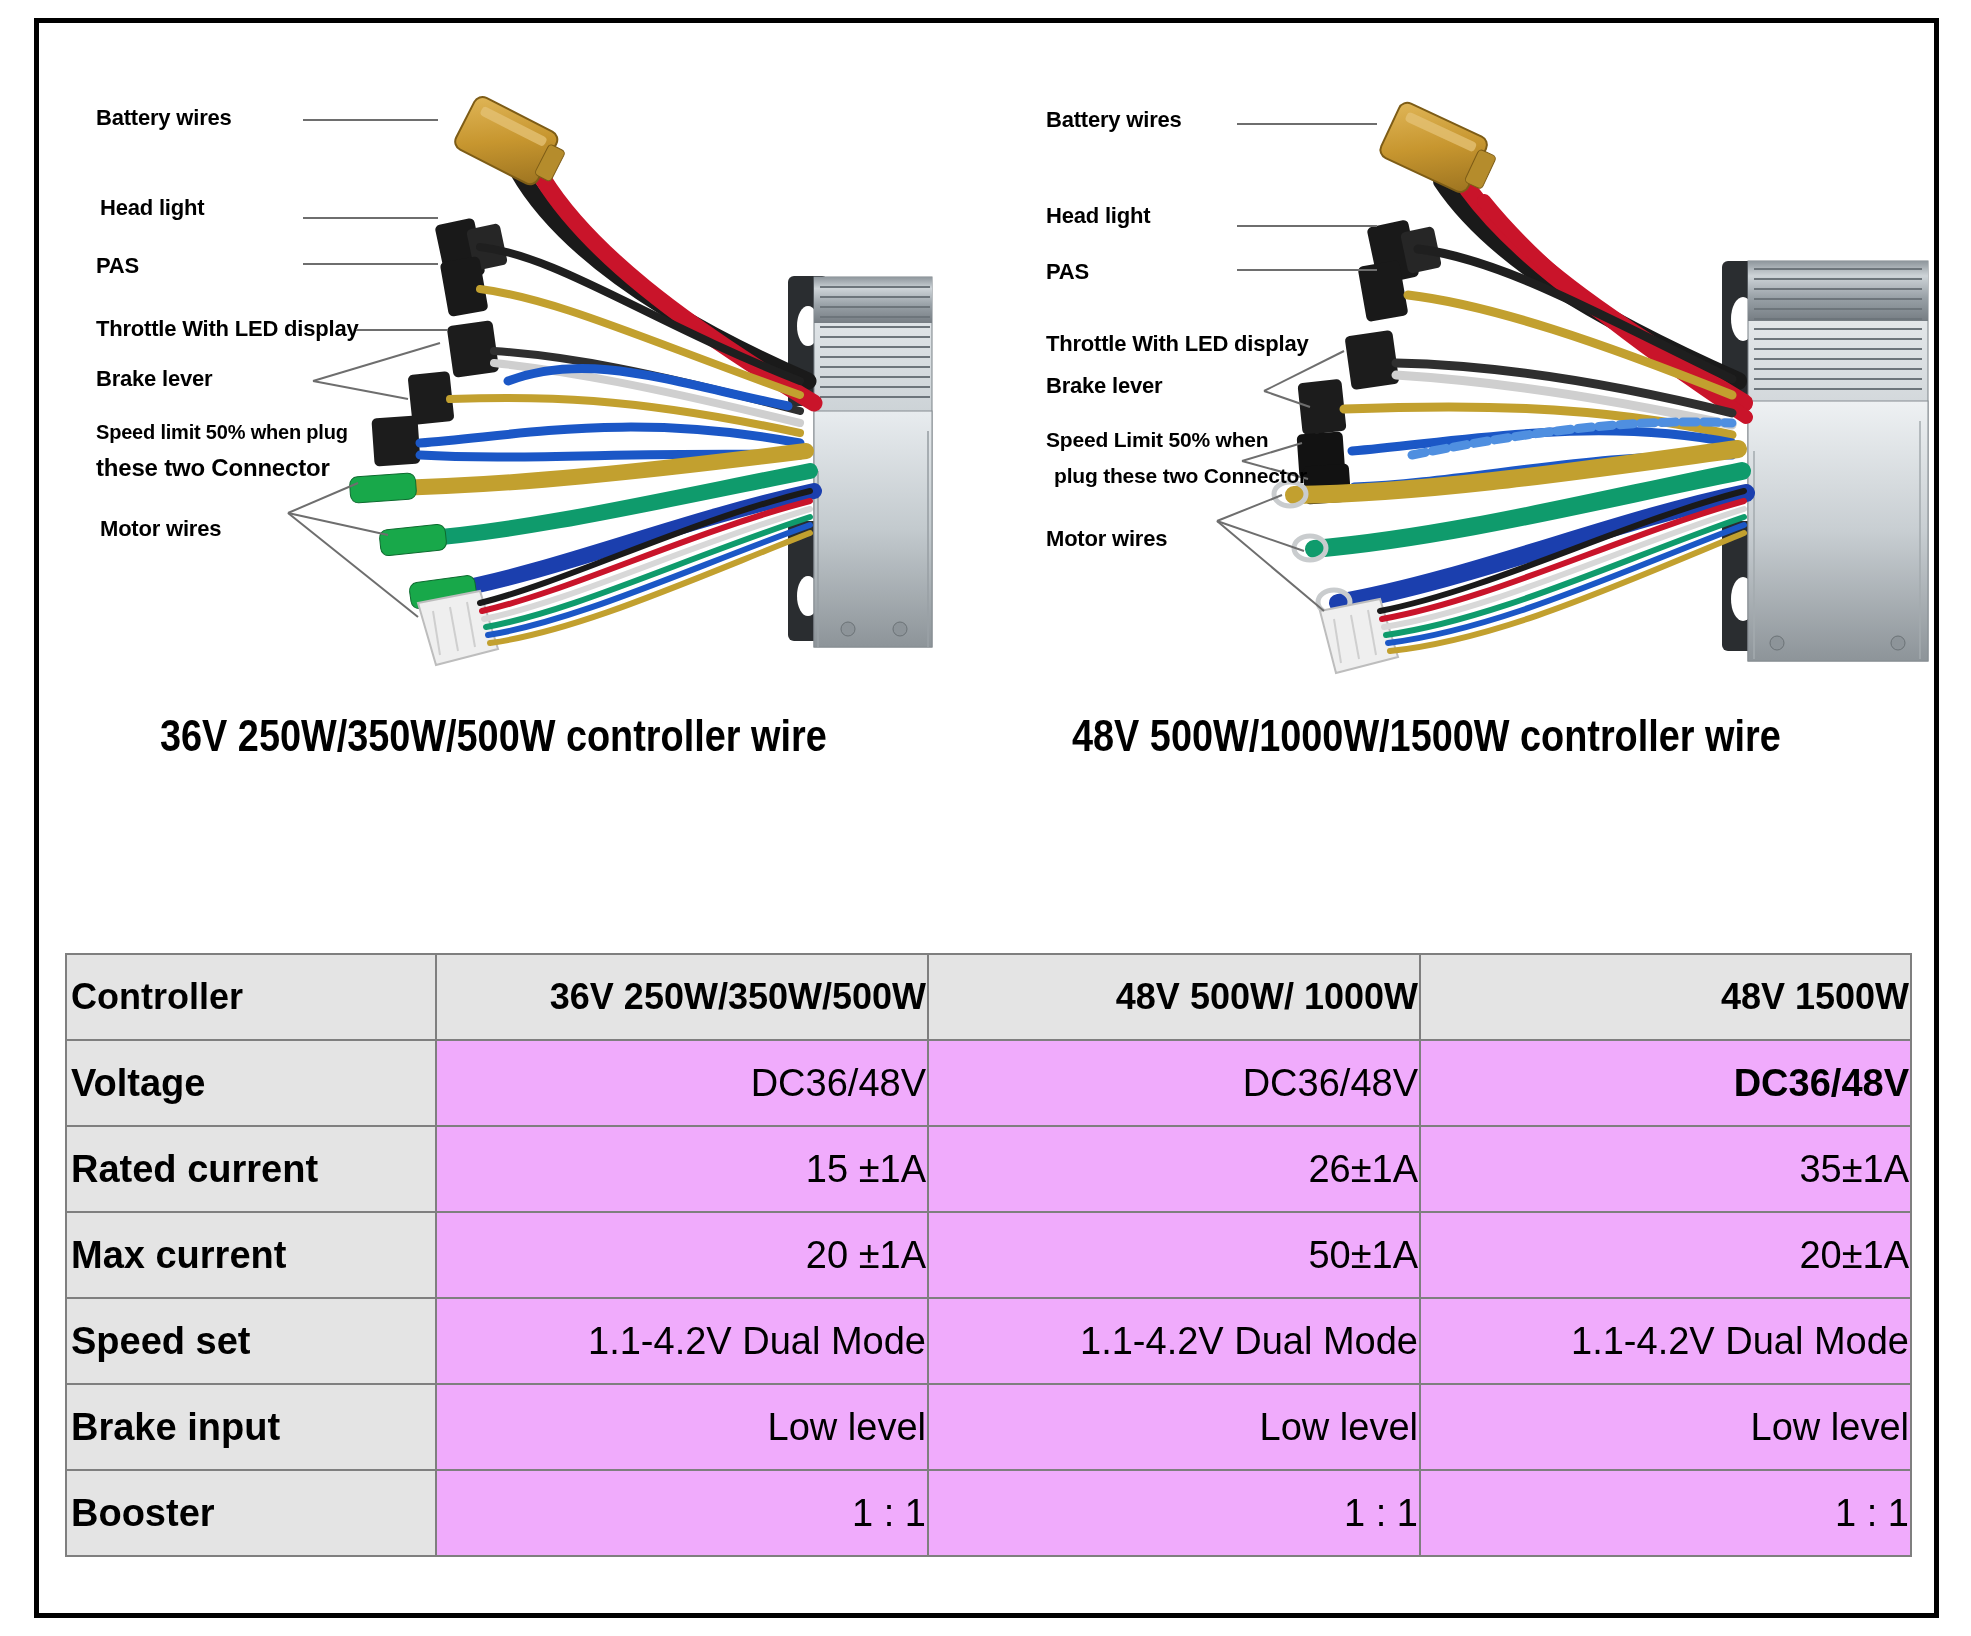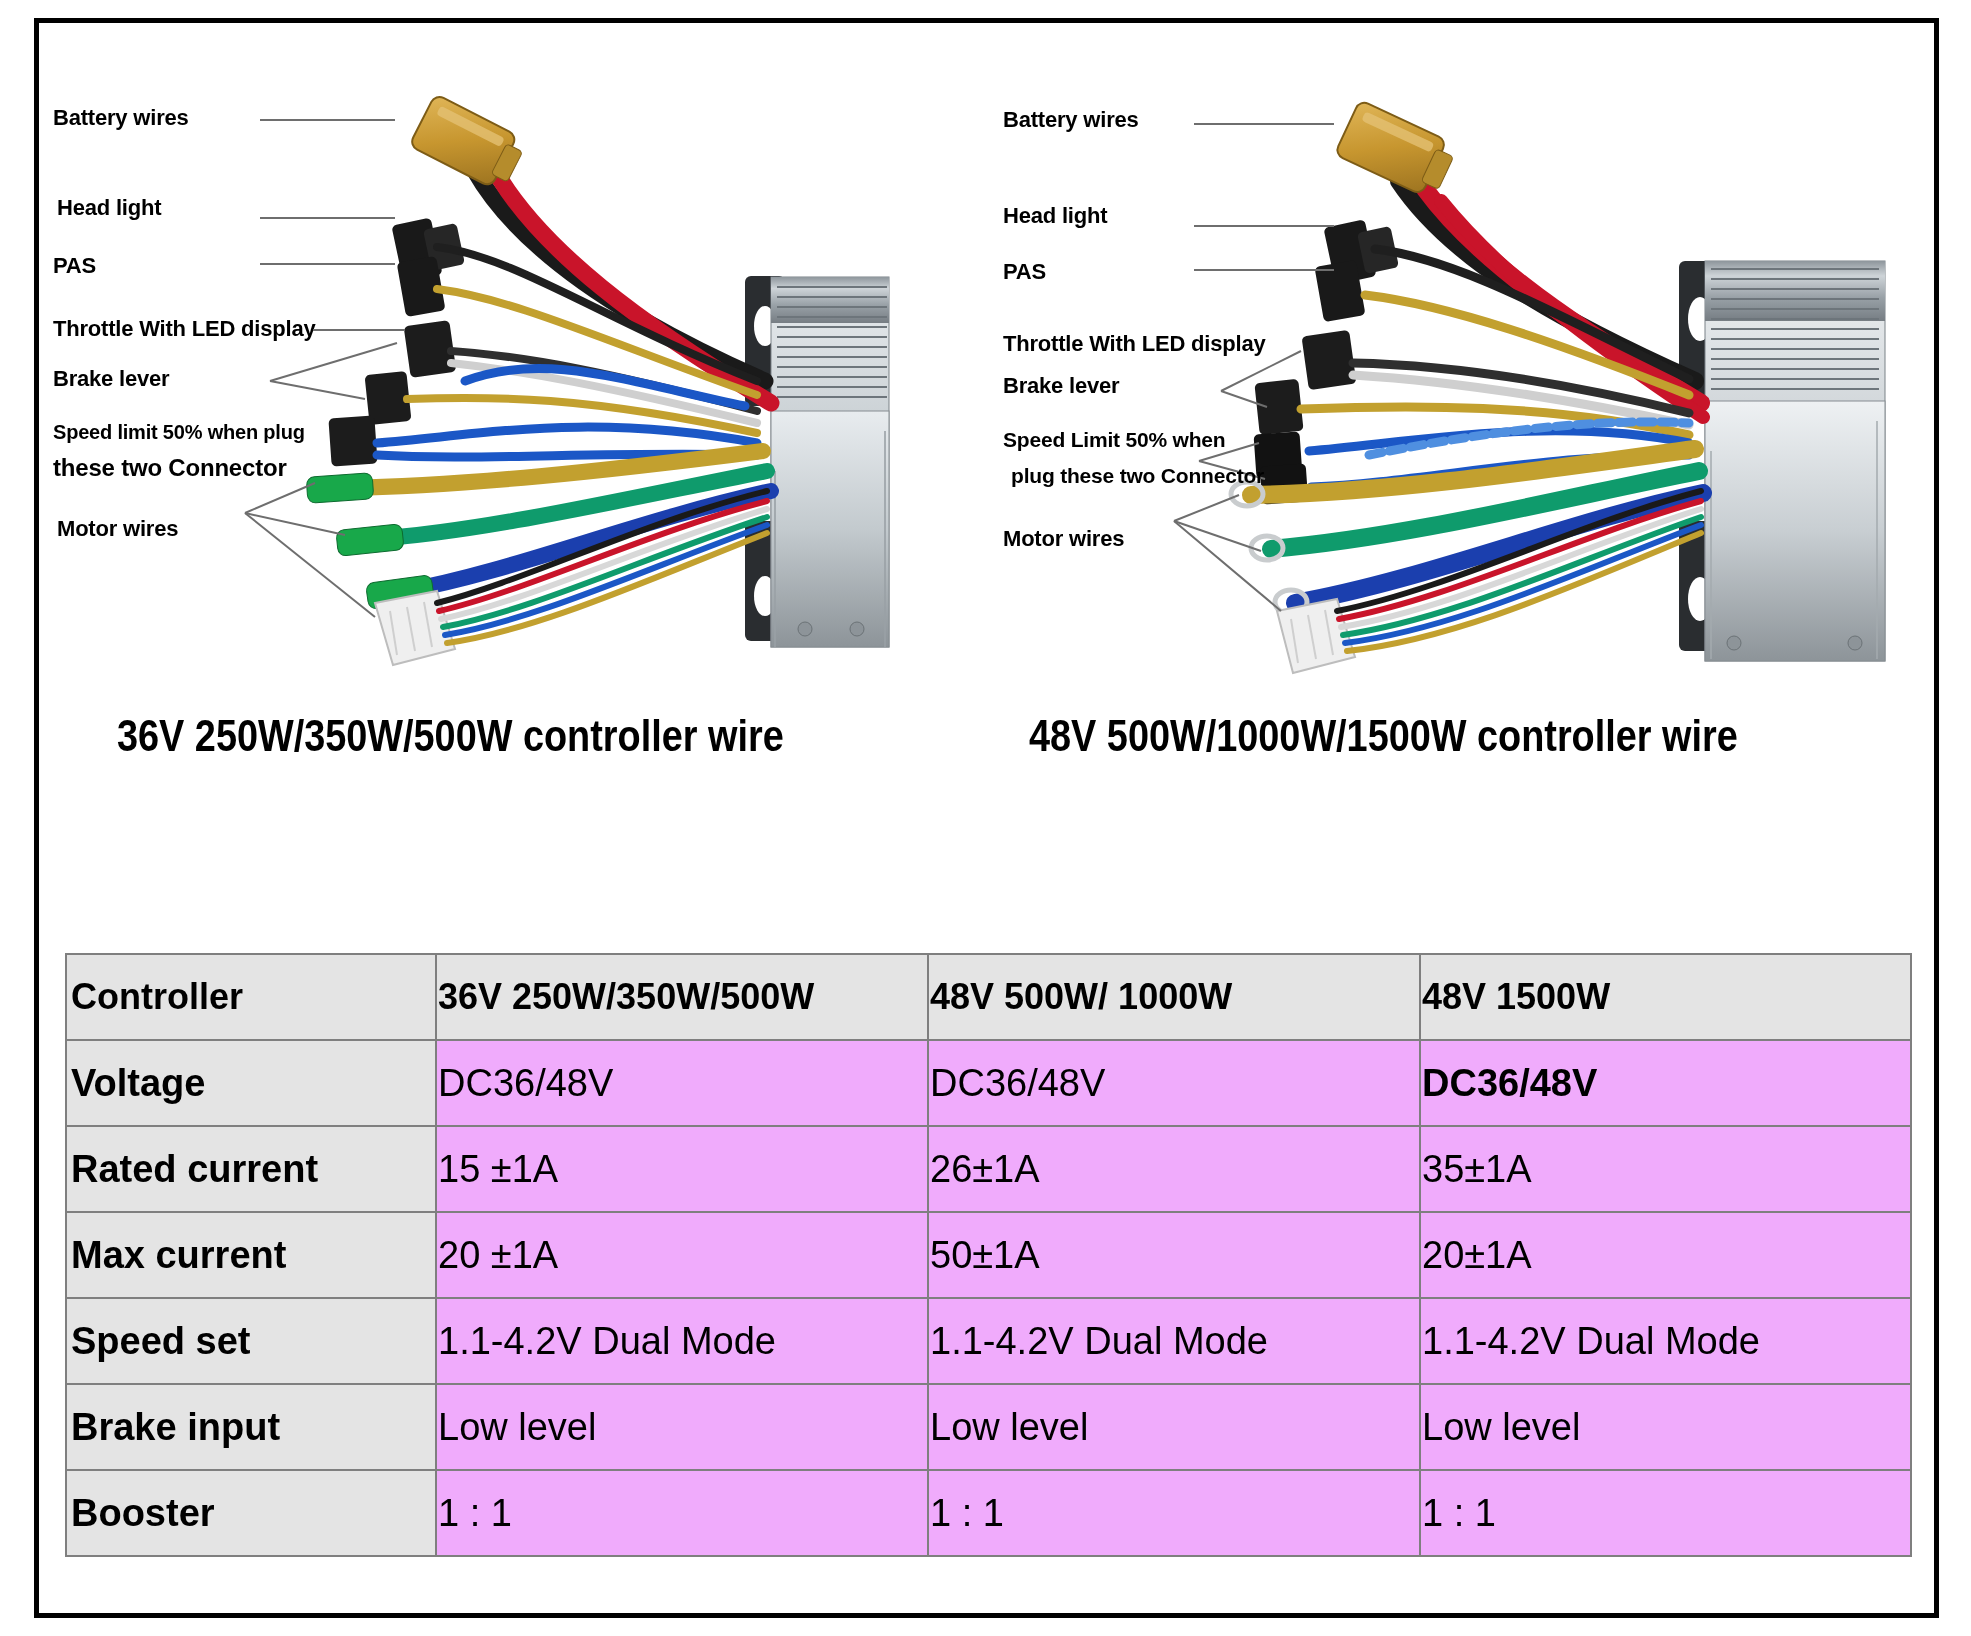--- a/index.html
+++ b/index.html
@@ -7,21 +7,21 @@
   #page{
     position:relative;width:1971px;height:1636px;background:#ffffff;
     box-sizing:border-box;overflow:hidden;
   }
   .outer-frame{
     position:absolute;left:34px;top:18px;width:1905px;height:1600px;
     border:5px solid #000;box-sizing:border-box;background:#fff;
   }
 
   
-  .panel{position:absolute;top:28px;height:790px;}
+  .panel{position:absolute;top:28px;height:790px;margin-left:43px;}
   .panel.left{left:6px;width:940px;}
   .panel.right{left:950px;width:940px;}
 
   .lbl{
     position:absolute;font-weight:bold;color:#000;
     font-family:"Liberation Sans",sans-serif;white-space:nowrap;
     letter-spacing:-0.2px;
   }
   .lead{position:absolute;height:0;border-top:2px solid #6e6e6e;}
 
@@ -37,21 +37,21 @@
 
   
   .tablewrap{
     position:absolute;left:26px;top:930px;width:1845px;
   }
   table.spec{
     border-collapse:collapse;width:1845px;table-layout:fixed;
     font-family:"Liberation Sans Narrow","Liberation Sans",sans-serif;
   }
   table.spec td{
-    border:2px solid #7f7f7f;height:82px;text-align:left;
+    border:2px solid #7f7f7f;height:82px;text-align:right;
     vertical-align:middle;color:#000;
   }
   table.spec td.rowhead{
     background:#e4e4e4;text-align:left;padding-left:4px;
     font-weight:bold;font-size:38px;width:370px;
   }
   table.spec tr.head td{
     background:#e4e4e4;font-weight:bold;font-size:36px;
   }
   table.spec td.val{background:#f0abfc;font-size:38px;font-weight:normal;}

